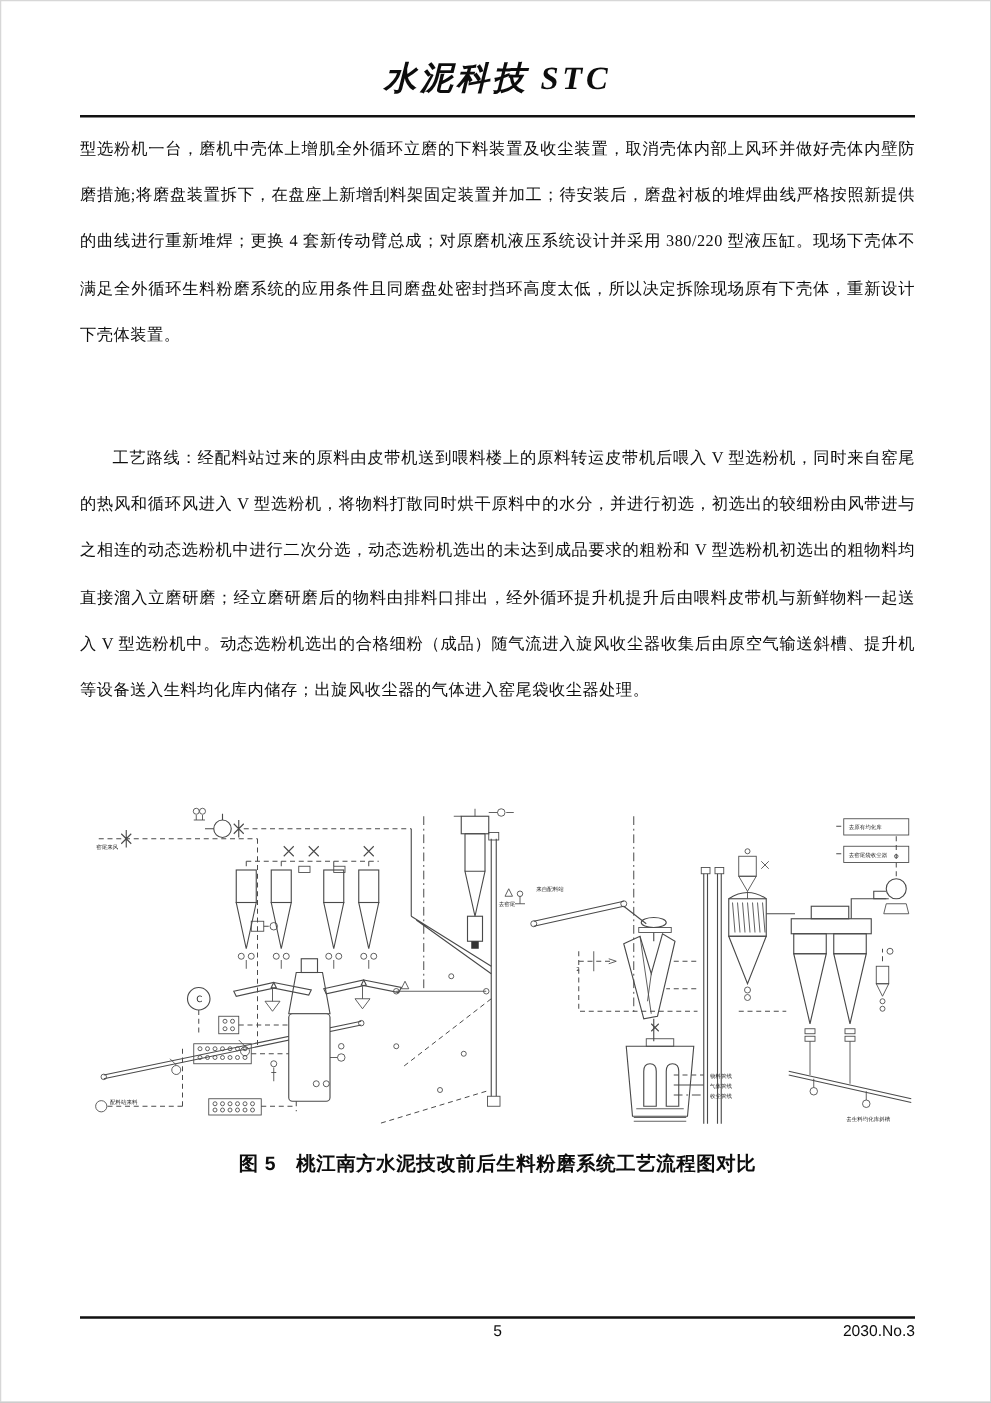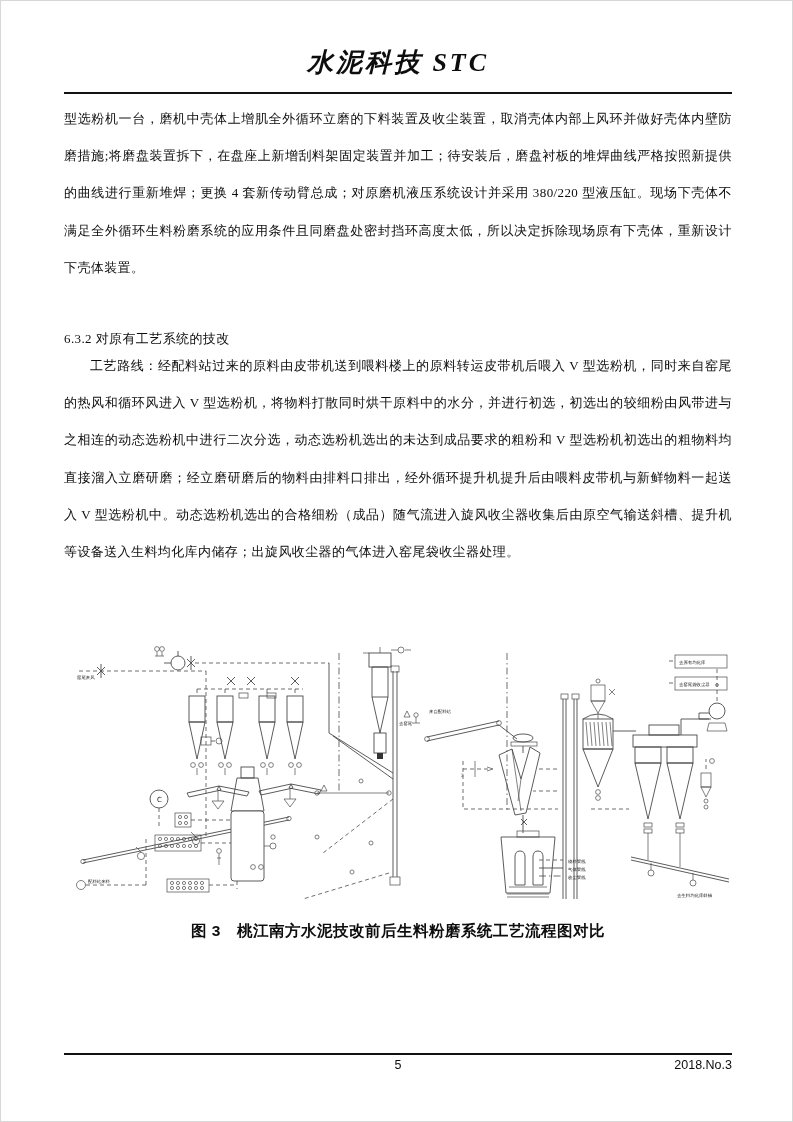--- a/index.html
+++ b/index.html
@@ -70,21 +70,20 @@
 
 <div class="page">
 
   <div class="journal-header">水泥科技  STC</div>
   <div class="header-rule"></div>
 
   <div class="bodytext p1">
     <span class="para">型选粉机一台，磨机中壳体上增肌全外循环立磨的下料装置及收尘装置，取消壳体内部上风环并做好壳体内壁防磨措施;将磨盘装置拆下，在盘座上新增刮料架固定装置并加工；待安装后，磨盘衬板的堆焊曲线严格按照新提供的曲线进行重新堆焊；更换 4 套新传动臂总成；对原磨机液压系统设计并采用 380/220 型液压缸。现场下壳体不满足全外循环生料粉磨系统的应用条件且同磨盘处密封挡环高度太低，所以决定拆除现场原有下壳体，重新设计下壳体装置。</span>
   </div>
 
-  <div class="bodytext heading">6.3.2 对原有工艺系统的技改</div>
 
   <div class="bodytext p2">
     <span class="para" style="display:block;">工艺路线：经配料站过来的原料由皮带机送到喂料楼上的原料转运皮带机后喂入 V 型选粉机，同时来自窑尾的热风和循环风进入 V 型选粉机，将物料打散同时烘干原料中的水分，并进行初选，初选出的较细粉由风带进与之相连的动态选粉机中进行二次分选，动态选粉机选出的未达到成品要求的粗粉和 V 型选粉机初选出的粗物料均直接溜入立磨研磨；经立磨研磨后的物料由排料口排出，经外循环提升机提升后由喂料皮带机与新鲜物料一起送入 V 型选粉机中。动态选粉机选出的合格细粉（成品）随气流进入旋风收尘器收集后由原空气输送斜槽、提升机等设备送入生料均化库内储存；出旋风收尘器的气体进入窑尾袋收尘器处理。</span>
   </div>
 
   <div class="figure-wrap">
     <svg viewBox="0 0 660 276" width="660" height="276">
 
       <g>
 
@@ -357,19 +356,19 @@
         <path class="dsh" d="M468 219 H492"></path>
         <text x="497" y="221.5">物料管线</text>
         <path class="ln" d="M468 227 H492"></path>
         <text x="497" y="229.5">气体管线</text>
         <path class="ddot" d="M468 235 H492"></path>
         <text x="497" y="237.5">收尘管线</text>
       </g>
     </svg>
   </div>
 
-  <div class="figure-caption">图 3　桃江南方水泥技改前后生料粉磨系统工艺流程图对比</div>
+  <div class="figure-caption">图 5　桃江南方水泥技改前后生料粉磨系统工艺流程图对比</div>
 
   <div class="footer-rule"></div>
   <div class="footer-page">5</div>
-  <div class="footer-issue">2018.No.3</div>
+  <div class="footer-issue">2030.No.3</div>
 
 </div>
 
 </body></html>

